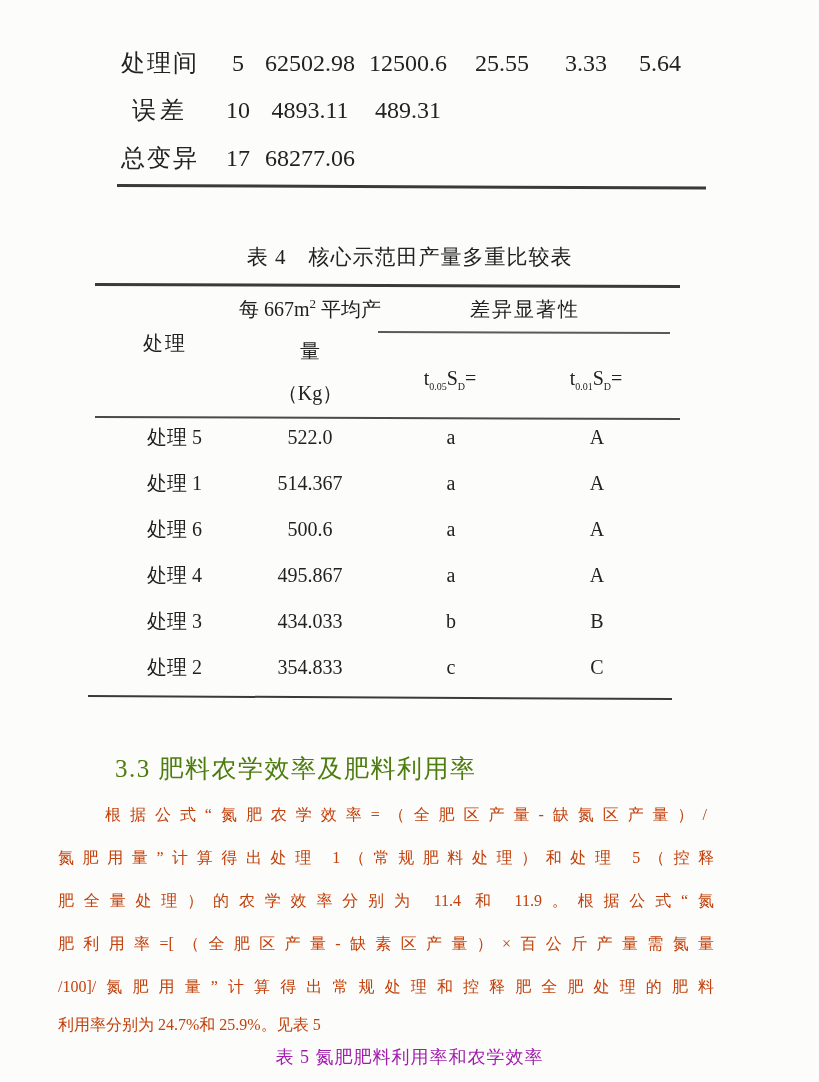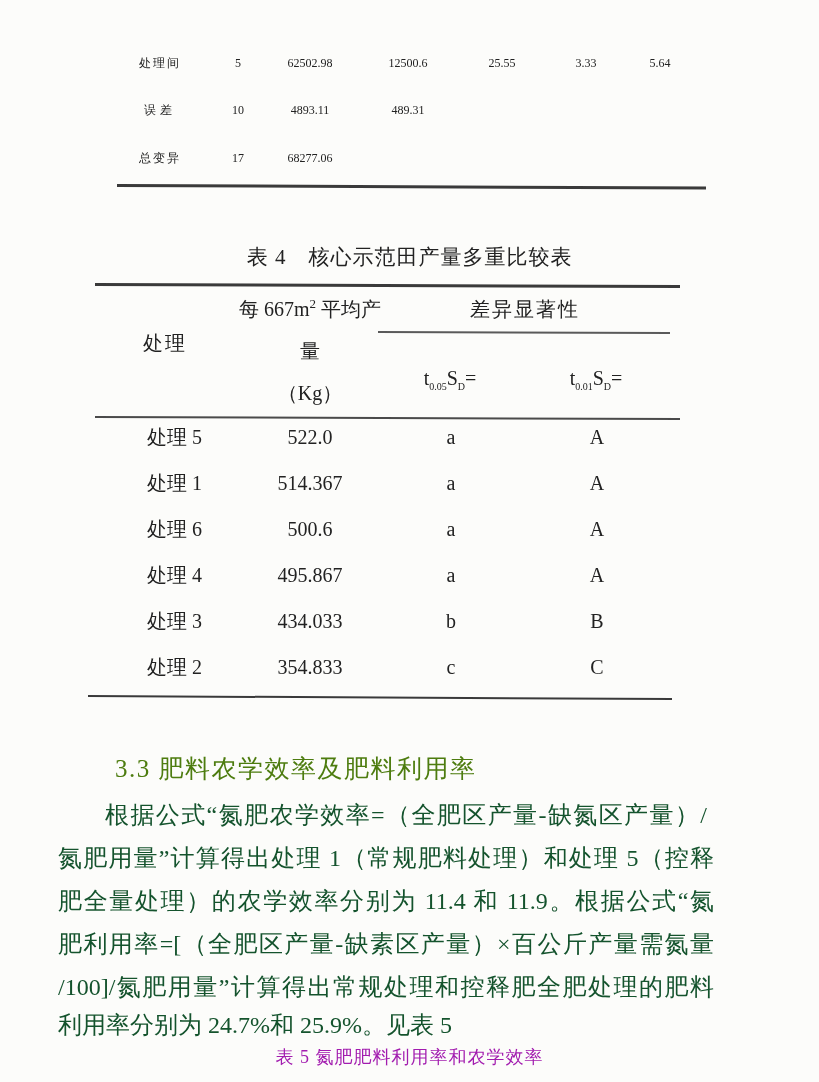--- a/index.html
+++ b/index.html
@@ -11,21 +11,21 @@
     font-family:"Liberation Serif","DejaVu Serif",serif;
     color:#222;
     overflow:hidden;
   }
   .rule { position:absolute; background:#3a3a3a; transform-origin:left center; }
 
   
   .anova-row { position:absolute; left:0; width:100%; height:26px; }
   .anova-row .cell {
     position:absolute; top:0; height:26px; line-height:26px;
-    font-size:12px; text-align:center; white-space:nowrap;
+    font-size:24px; text-align:center; white-space:nowrap;
   }
   .ac1{left:115px;width:90px; letter-spacing:2px;}
   .ac2{left:208px;width:60px;}
   .ac3{left:260px;width:100px;}
   .ac4{left:363px;width:90px;}
   .ac5{left:458px;width:88px;}
   .ac6{left:546px;width:80px;}
   .ac7{left:620px;width:80px;}
 
   
@@ -47,21 +47,21 @@
   sub { font-size:13px; }
   .tform sub { font-size:10px; }
 
   
   .sec-heading {
     position:absolute; left:115px; top:752px;
     font-size:25px; letter-spacing:1.5px; white-space:nowrap; color:#4d7c0f;
   }
   .para-line {
     position:absolute; height:32px; line-height:32px;
-    font-size:24px; color:#14532d;
+    font-size:16px; color:#c2410c;
     text-align:justify; text-align-last:justify;
   }
   .pl-first { left:105px; width:602px; }
   .pl-body  { left:58px;  width:656px; }
   .pl-last  { left:58px;  width:656px; text-align:left; text-align-last:left; }
 
   .t5-caption {
     position:absolute; left:0; top:1045px; width:100%;
     text-align:center; font-size:18px; letter-spacing:1px; color:#a21caf; white-space:nowrap;
   }

